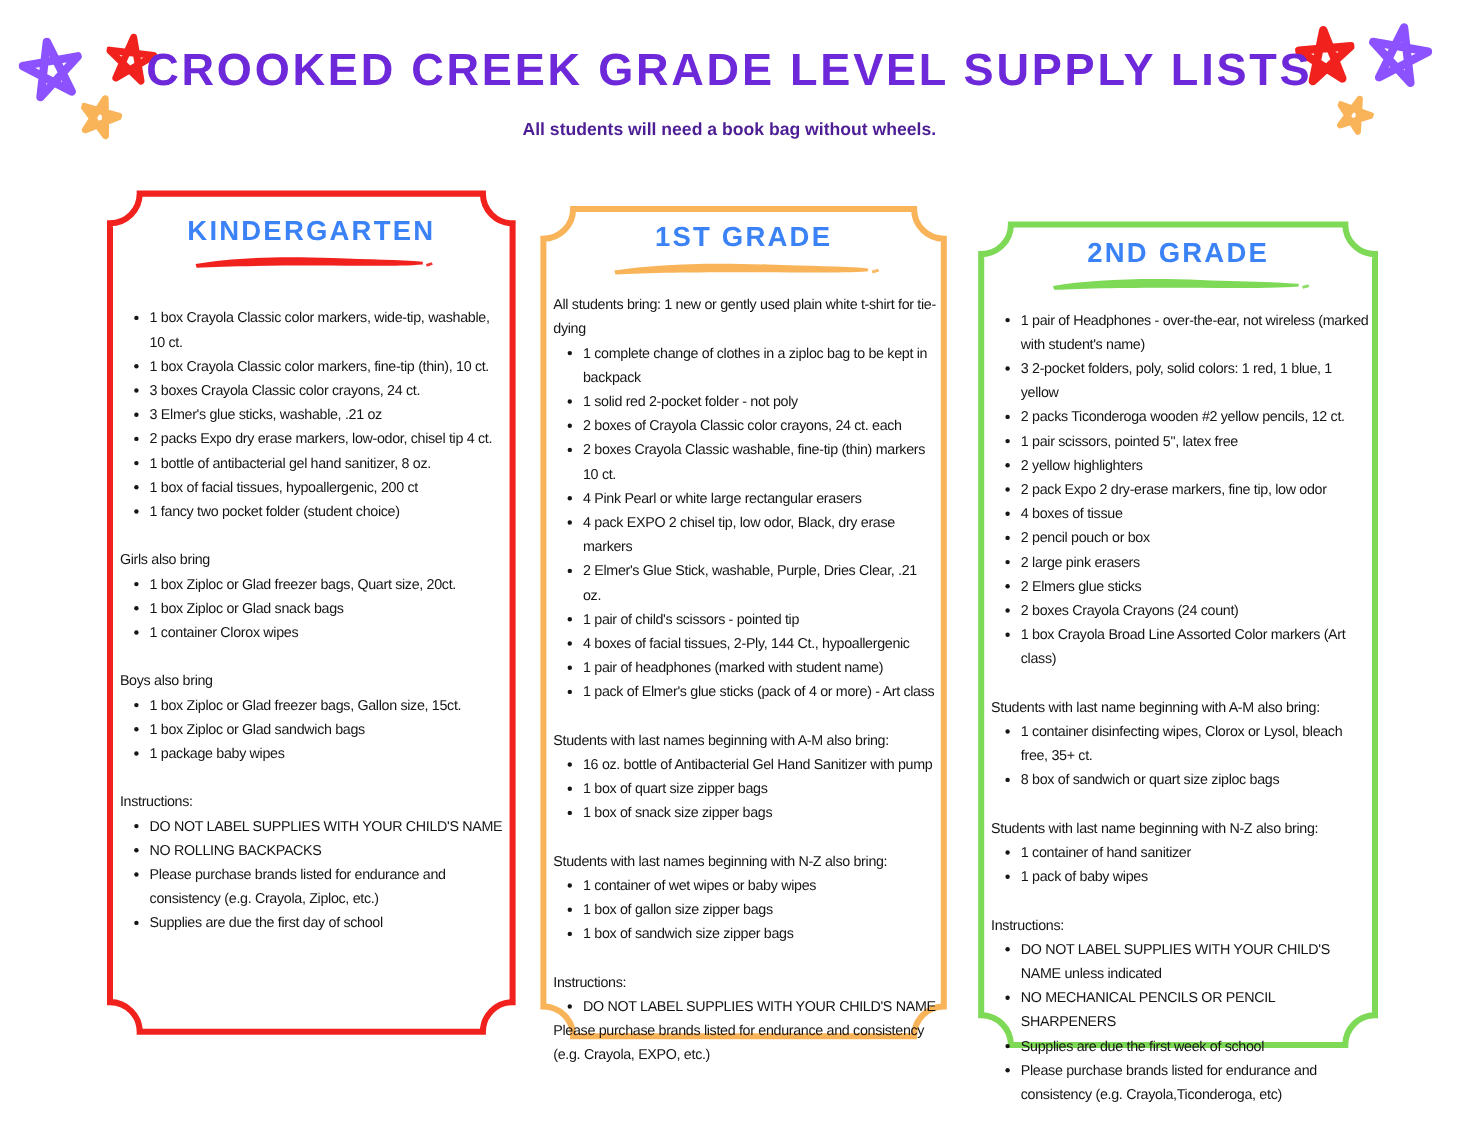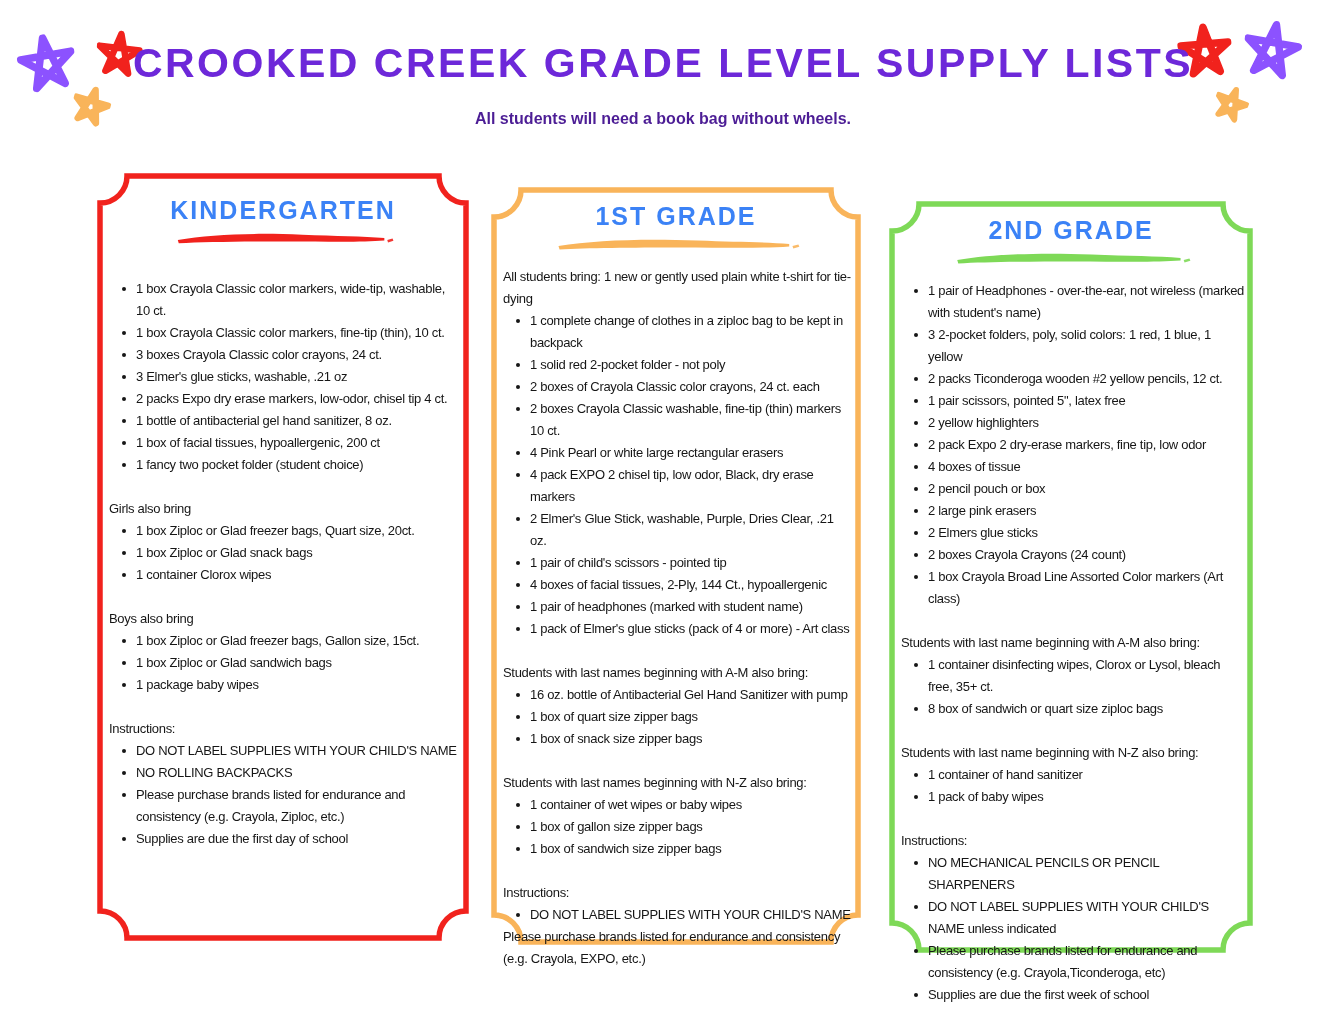--- a/index.html
+++ b/index.html
@@ -373,31 +373,31 @@
           </div>
           <div class="item">
             <span class="dot"></span>
             <span class="txt">1 pack of baby wipes</span>
           </div>
         </div>
         <div class="section">
           <div class="label">Instructions:</div>
           <div class="item">
             <span class="dot"></span>
+            <span class="txt">DO NOT LABEL SUPPLIES WITH YOUR CHILD'S NAME unless indicated</span>
+          </div>
+          <div class="item">
+            <span class="dot"></span>
             <span class="txt">NO MECHANICAL PENCILS OR PENCIL SHARPENERS</span>
           </div>
           <div class="item">
             <span class="dot"></span>
-            <span class="txt">DO NOT LABEL SUPPLIES WITH YOUR CHILD'S NAME unless indicated</span>
+            <span class="txt">Supplies are due the first week of school</span>
           </div>
           <div class="item">
             <span class="dot"></span>
             <span class="txt">Please purchase brands listed for endurance and consistency (e.g. Crayola,Ticonderoga, etc)</span>
-          </div>
-          <div class="item">
-            <span class="dot"></span>
-            <span class="txt">Supplies are due the first week of school</span>
           </div>
         </div>
       </div>
   </section>
 
 </div>
 
 </body></html>

